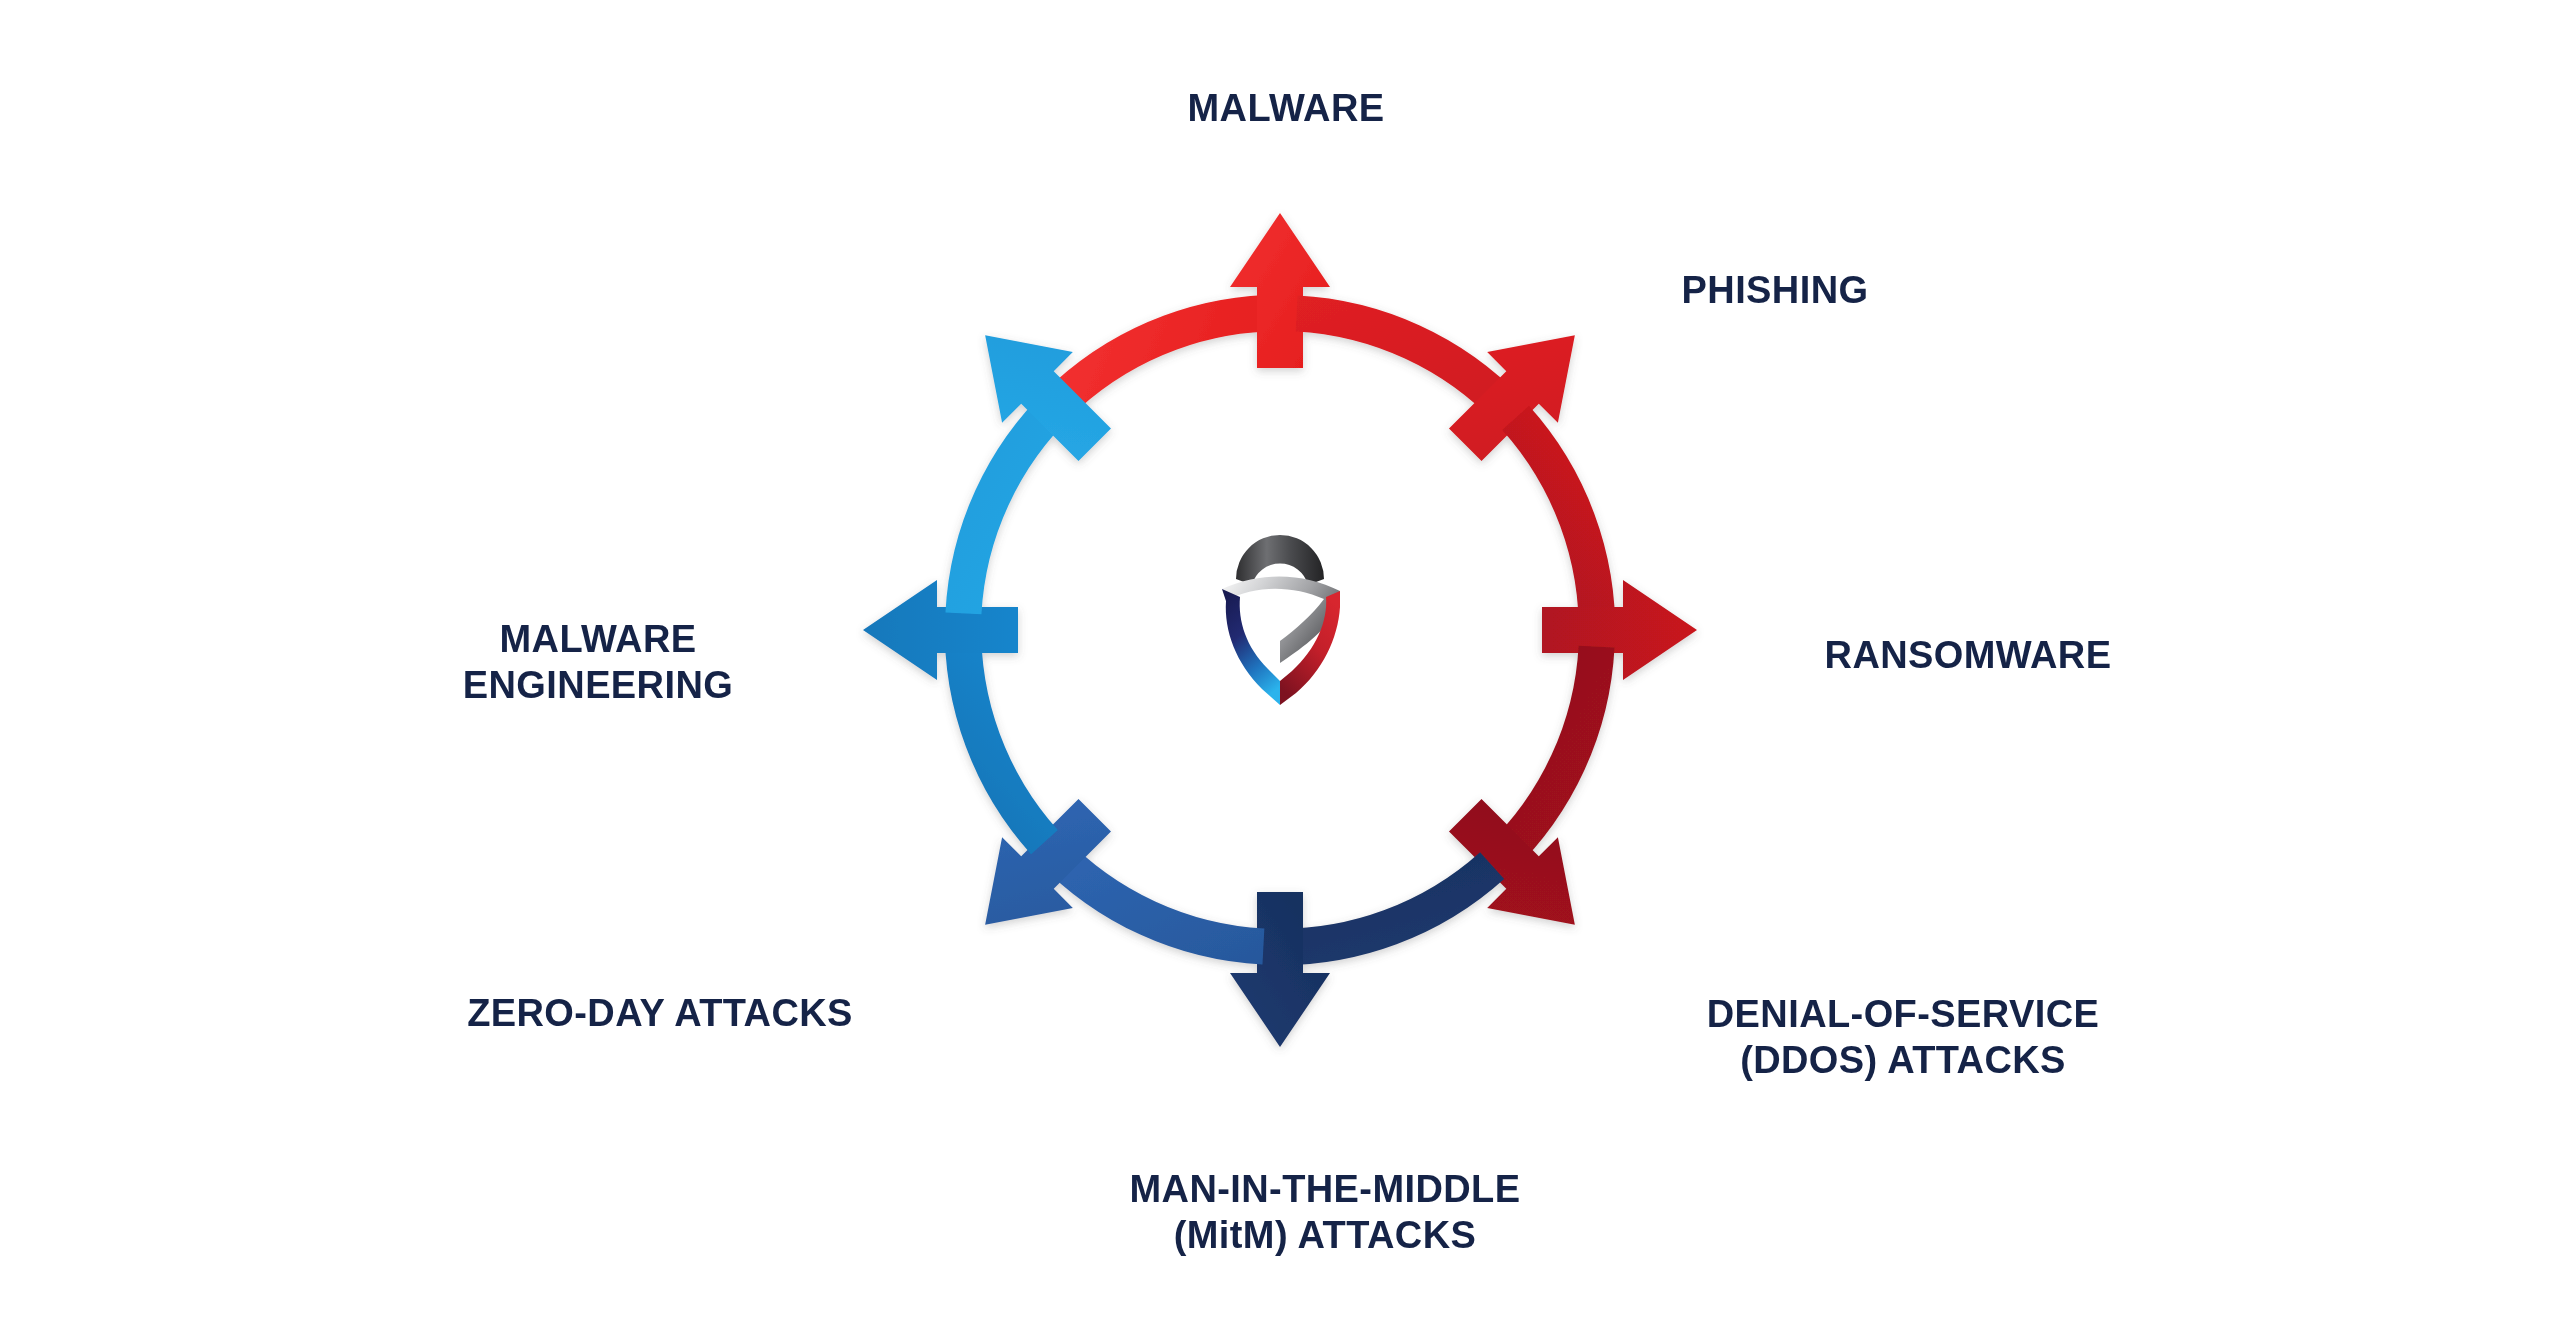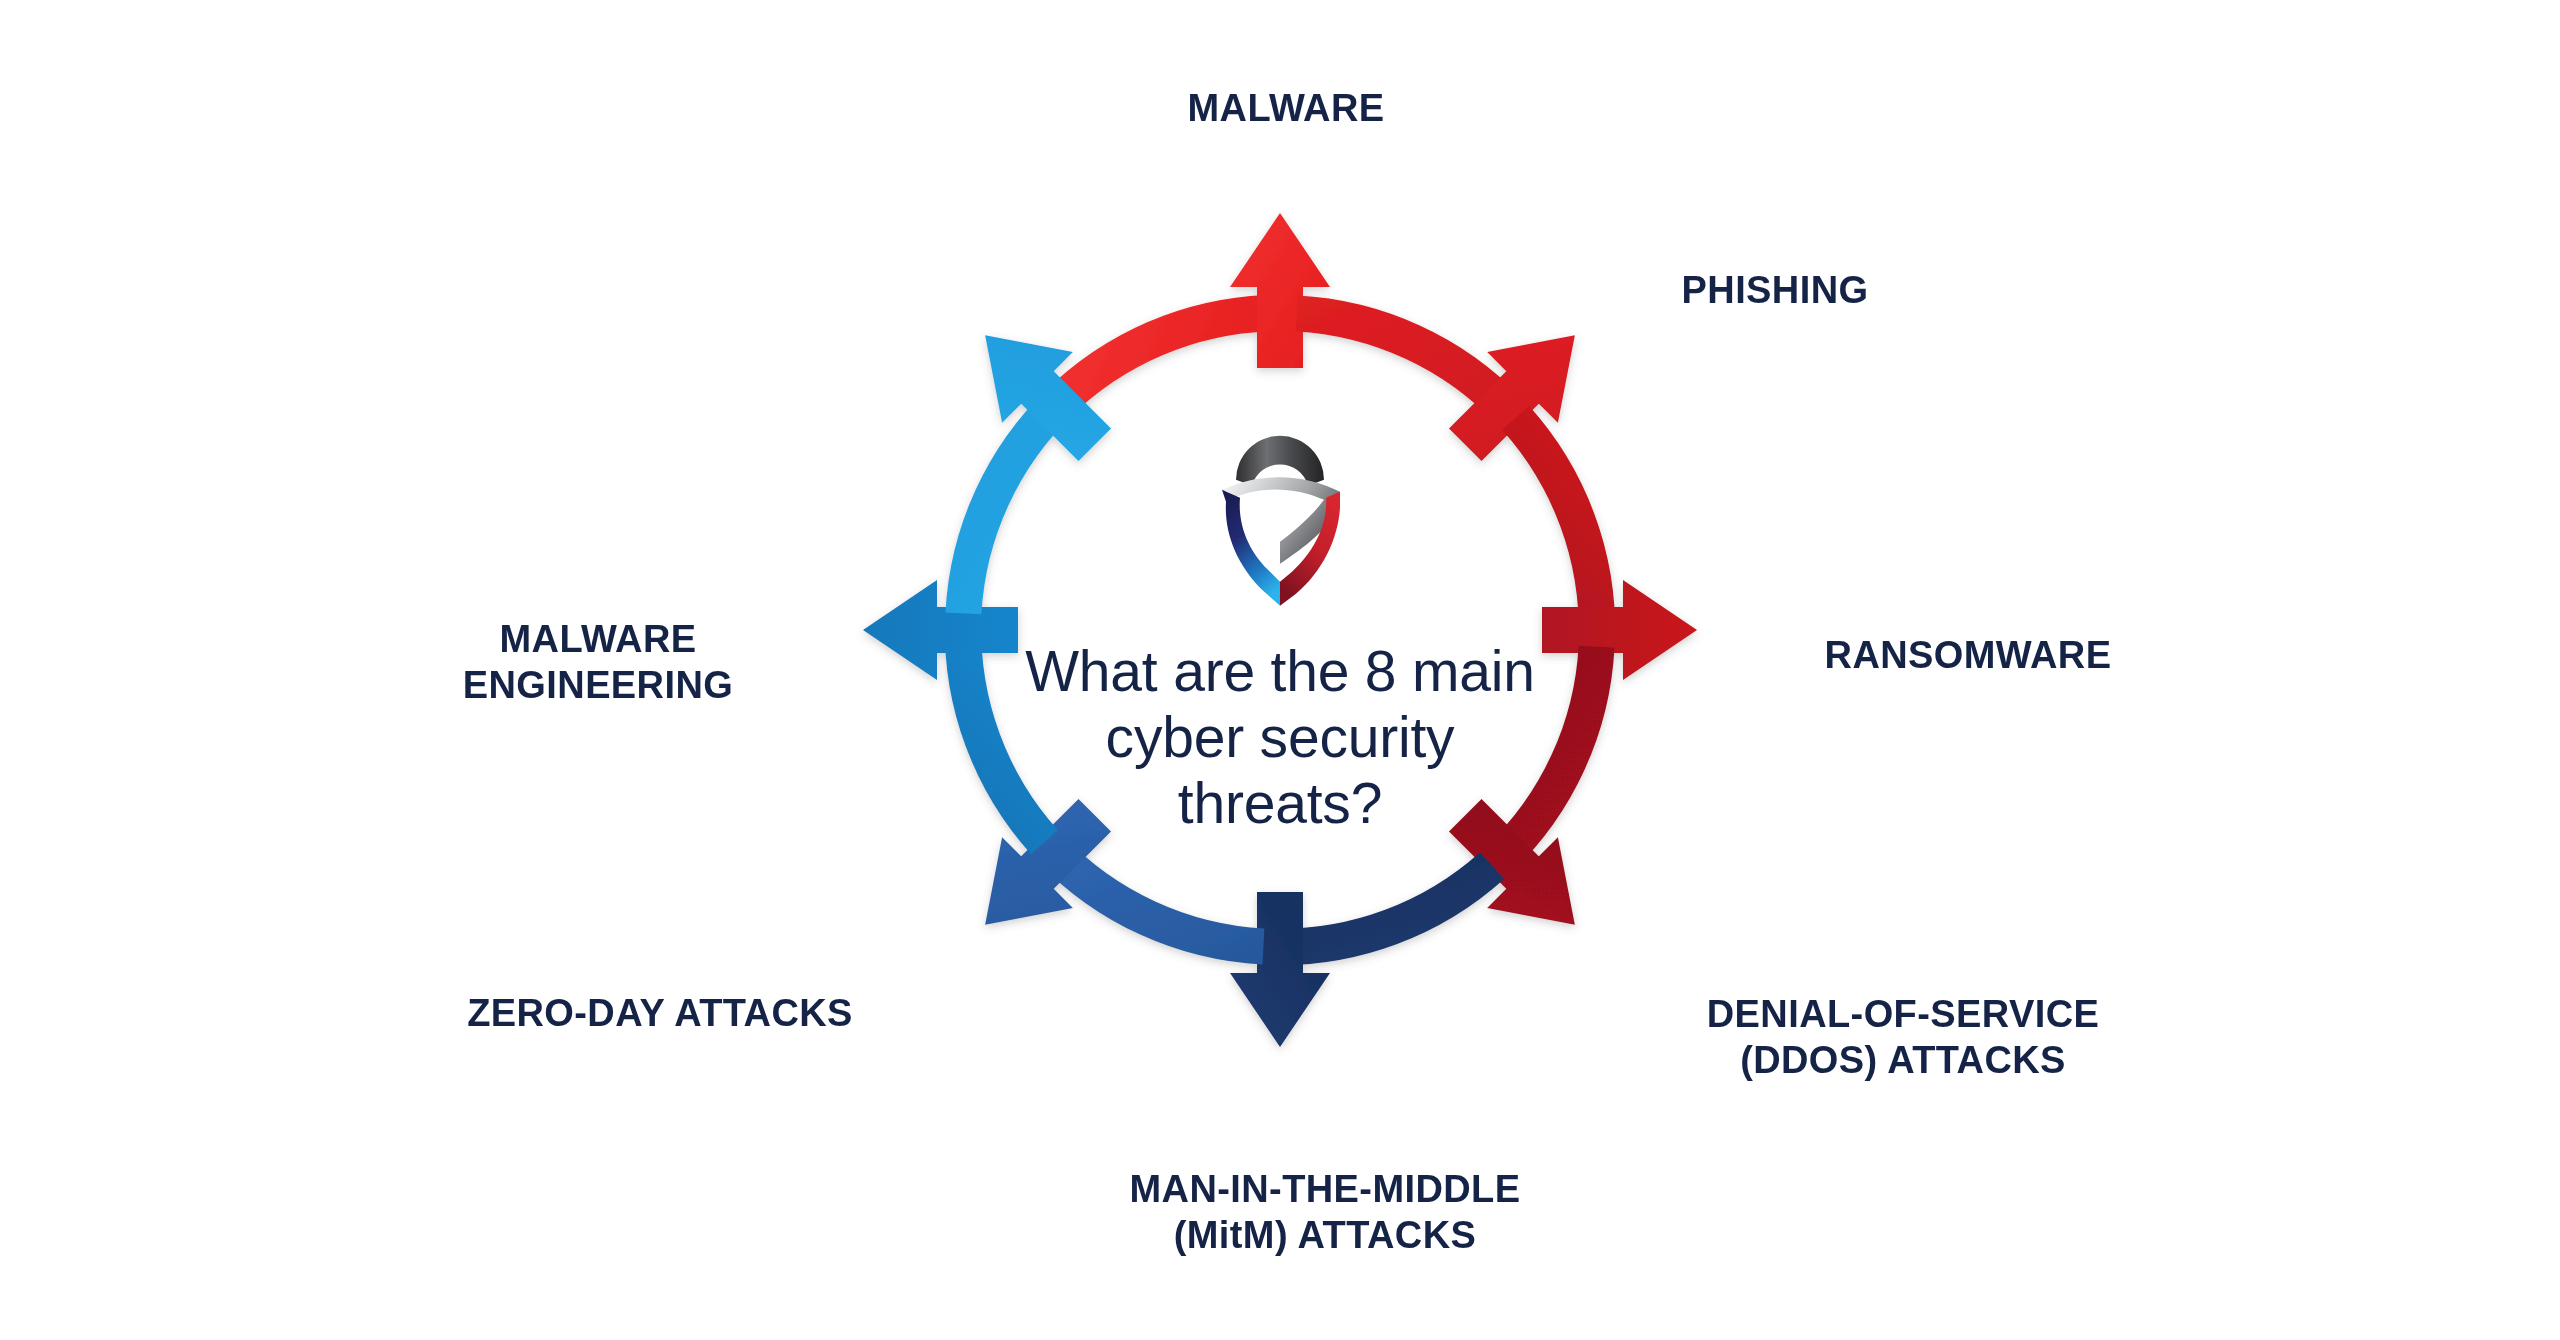--- a/index.html
+++ b/index.html
@@ -281,23 +281,20 @@
       <path d="M 148 68
                L 148 84
                C 146 116, 130 148, 104 170
                L 88 182
                L 88 158
                L 100 148
                C 124 126, 136 98, 134 74
                Z" fill="url(#shRed)"></path>
     </svg>
 
-    <div class="center-question">What are the 8 main
-cyber security
-threats?</div>
   </div>
 
   <div class="label lbl-malware">MALWARE</div>
 
   <div class="label lbl-phishing">PHISHING</div>
 
   <div class="label lbl-ransomware">RANSOMWARE</div>
 
   <div class="label lbl-ddos">DENIAL-OF-SERVICE
 (DDOS) ATTACKS</div>

